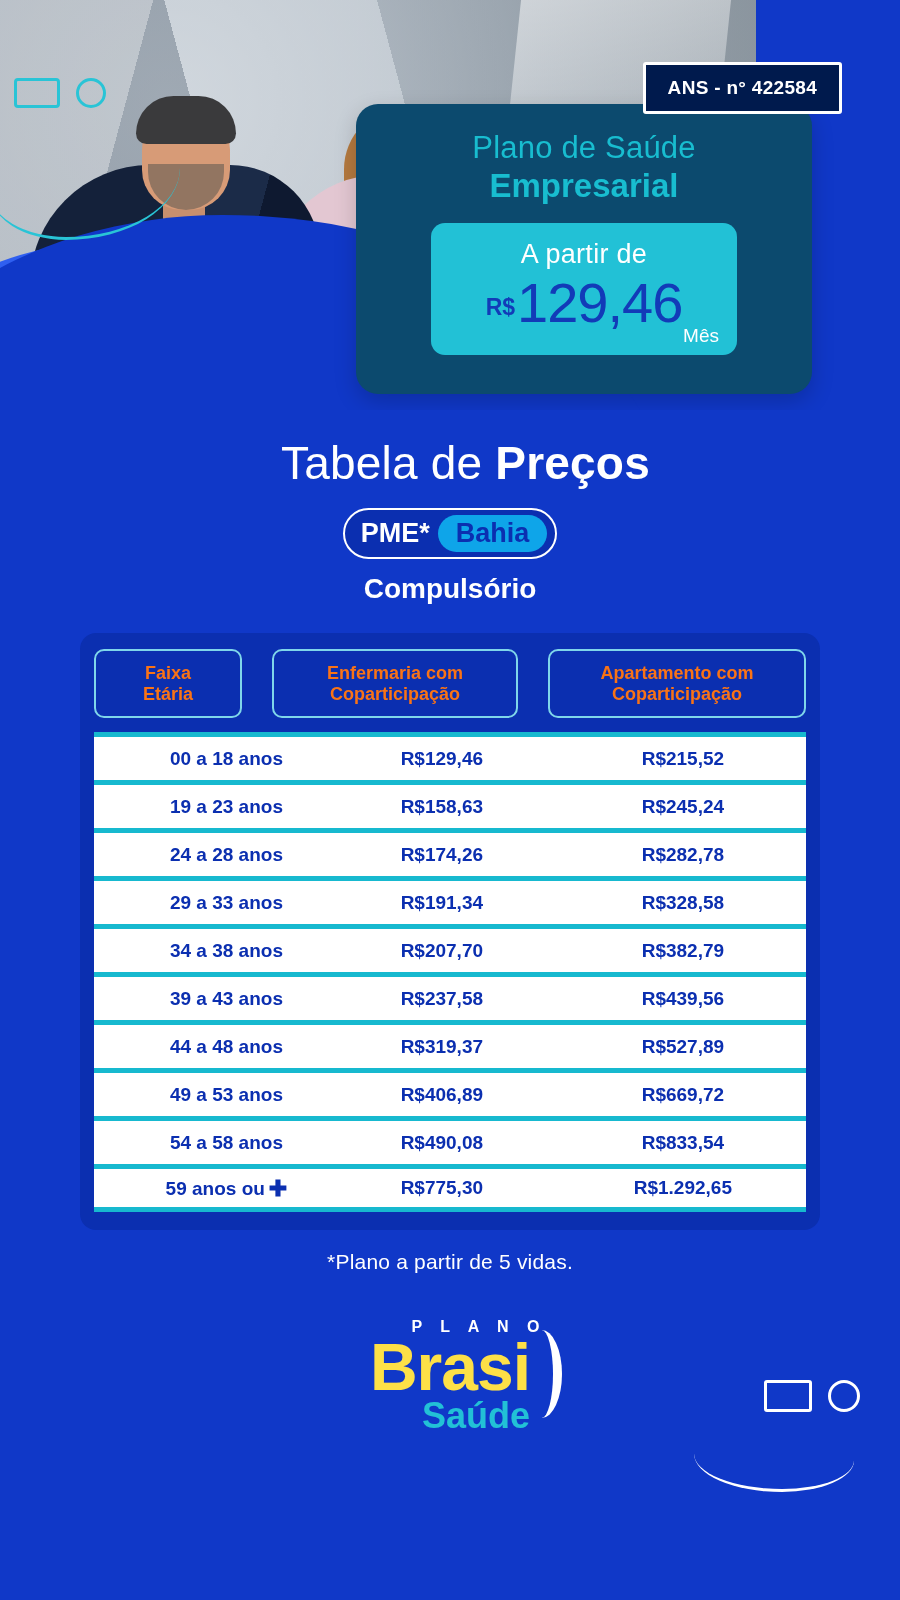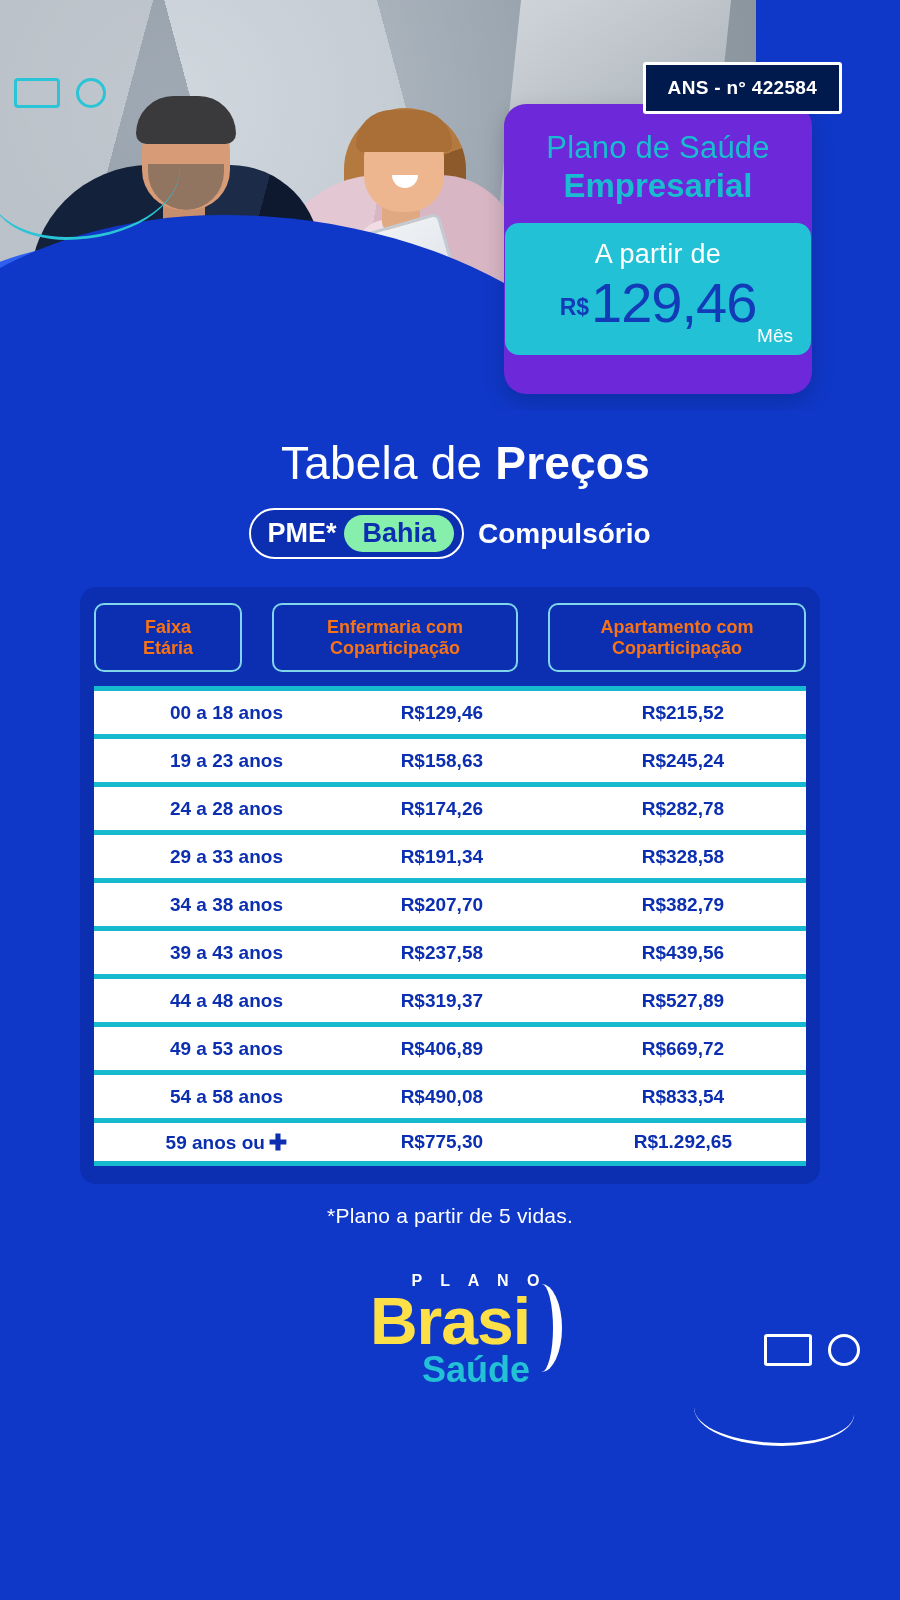--- a/index.html
+++ b/index.html
@@ -246,22 +246,22 @@
     letter-spacing: .3px;
     padding: 12px 22px;
     border-radius: 3px;
     z-index: 12;
   }
 
   
   .price-card {
     position: absolute;
     right: 88px; top: 104px;
-    width: 308px; height: 290px;
-    background: #6d28d9;
+    width: 456px; height: 290px;
+    background: #0c4a6e;
     border-radius: 22px;
     z-index: 11;
     box-shadow: 0 8px 22px rgba(0,0,0,.18);
     padding-top: 26px;
     text-align: center;
   }
   .pc-line1 {
     color: #18bdd0;
     font-size: 31px;
     font-weight: 400;
@@ -329,37 +329,38 @@
     padding-left: 31px;
   }
   .title-main b { font-weight: bold; }
 
   .subtitle-row {
     margin-top: 18px;
     display: flex;
     align-items: center;
     justify-content: center;
     gap: 14px;
+    flex-direction: column;
   }
   .pill {
     display: flex;
     align-items: center;
     background: #0b2fb0;
     border: 2px solid #ffffff;
     border-radius: 26px;
     padding: 5px 8px 5px 16px;
     gap: 8px;
   }
   .pill-pme {
     color: #fff;
     font-size: 27px;
     font-weight: bold;
   }
   .pill-state {
-    background: #86efac;
+    background: #0ea5e9;
     color: #0b2fb0;
     font-size: 27px;
     font-weight: bold;
     border-radius: 20px;
     padding: 3px 18px;
   }
   .subtitle-tail {
     color: #fff;
     font-size: 28px;
     font-weight: bold;

